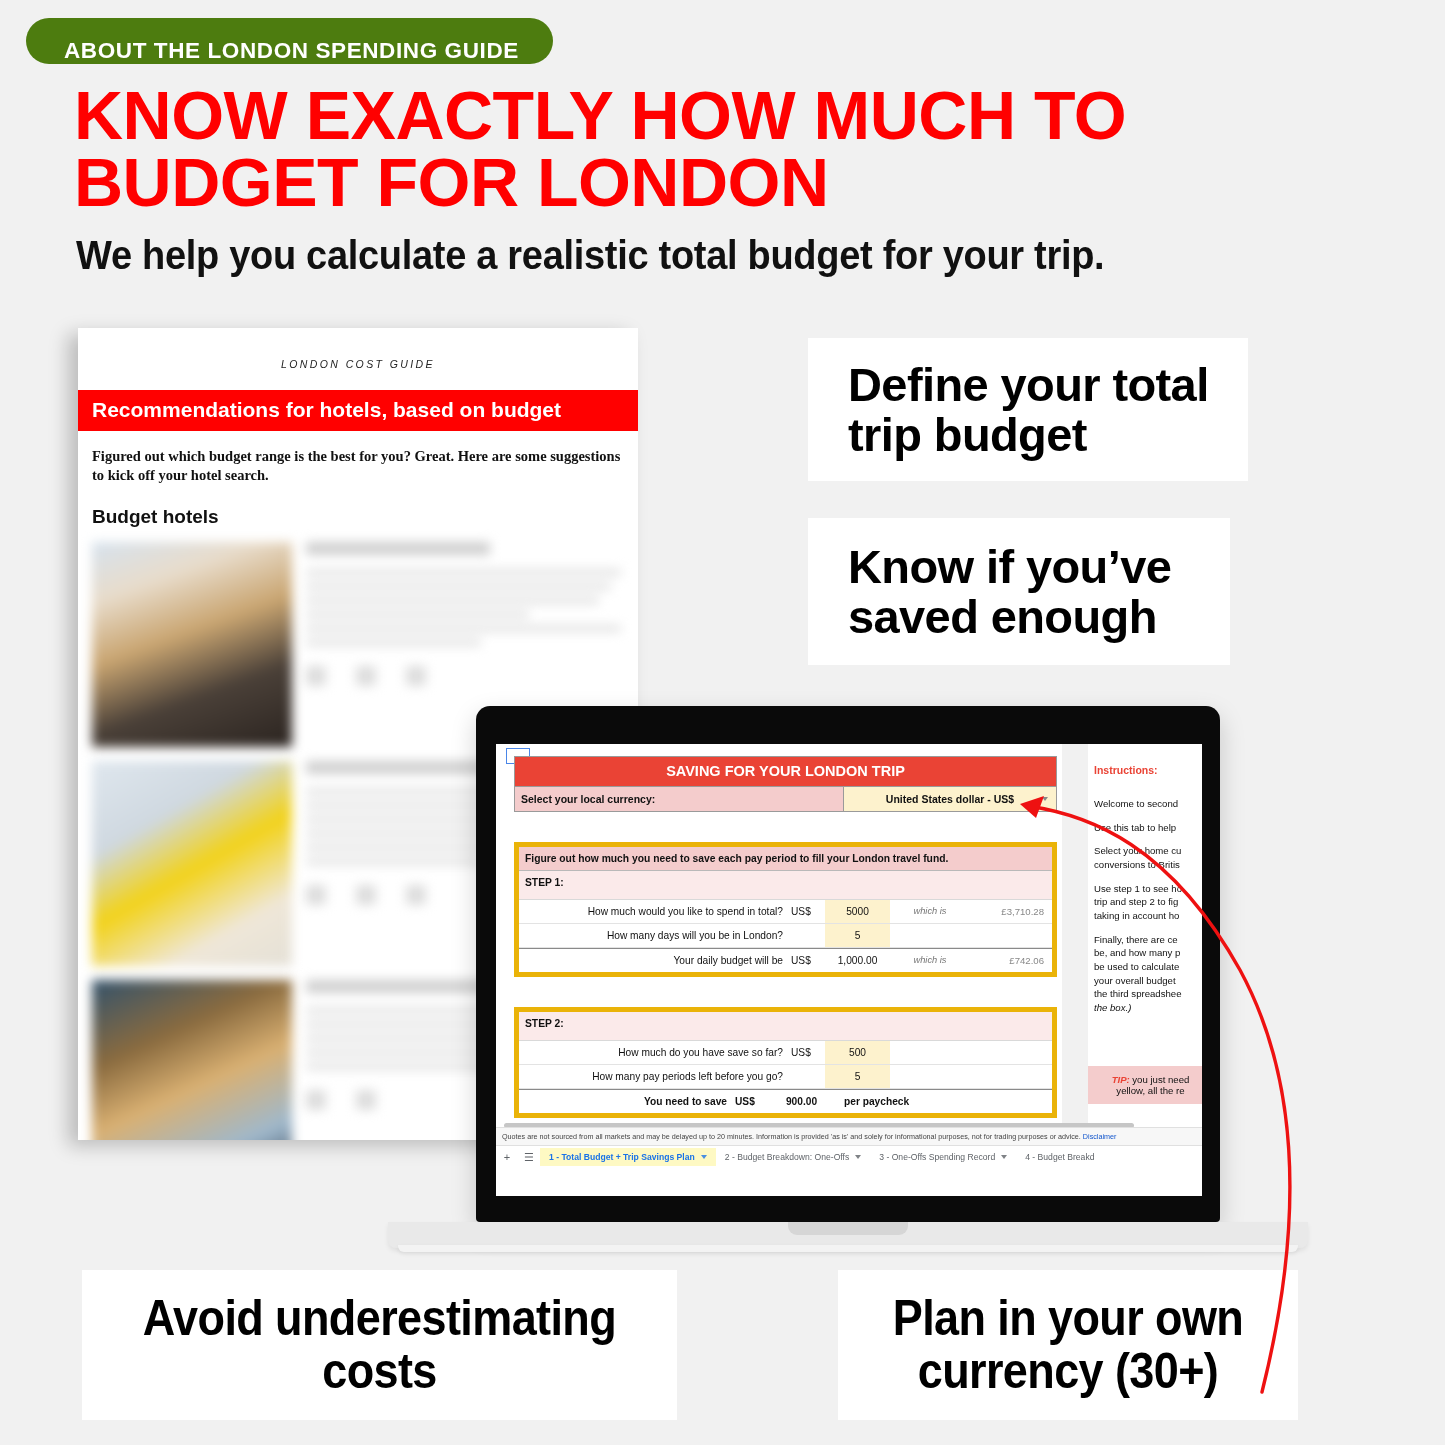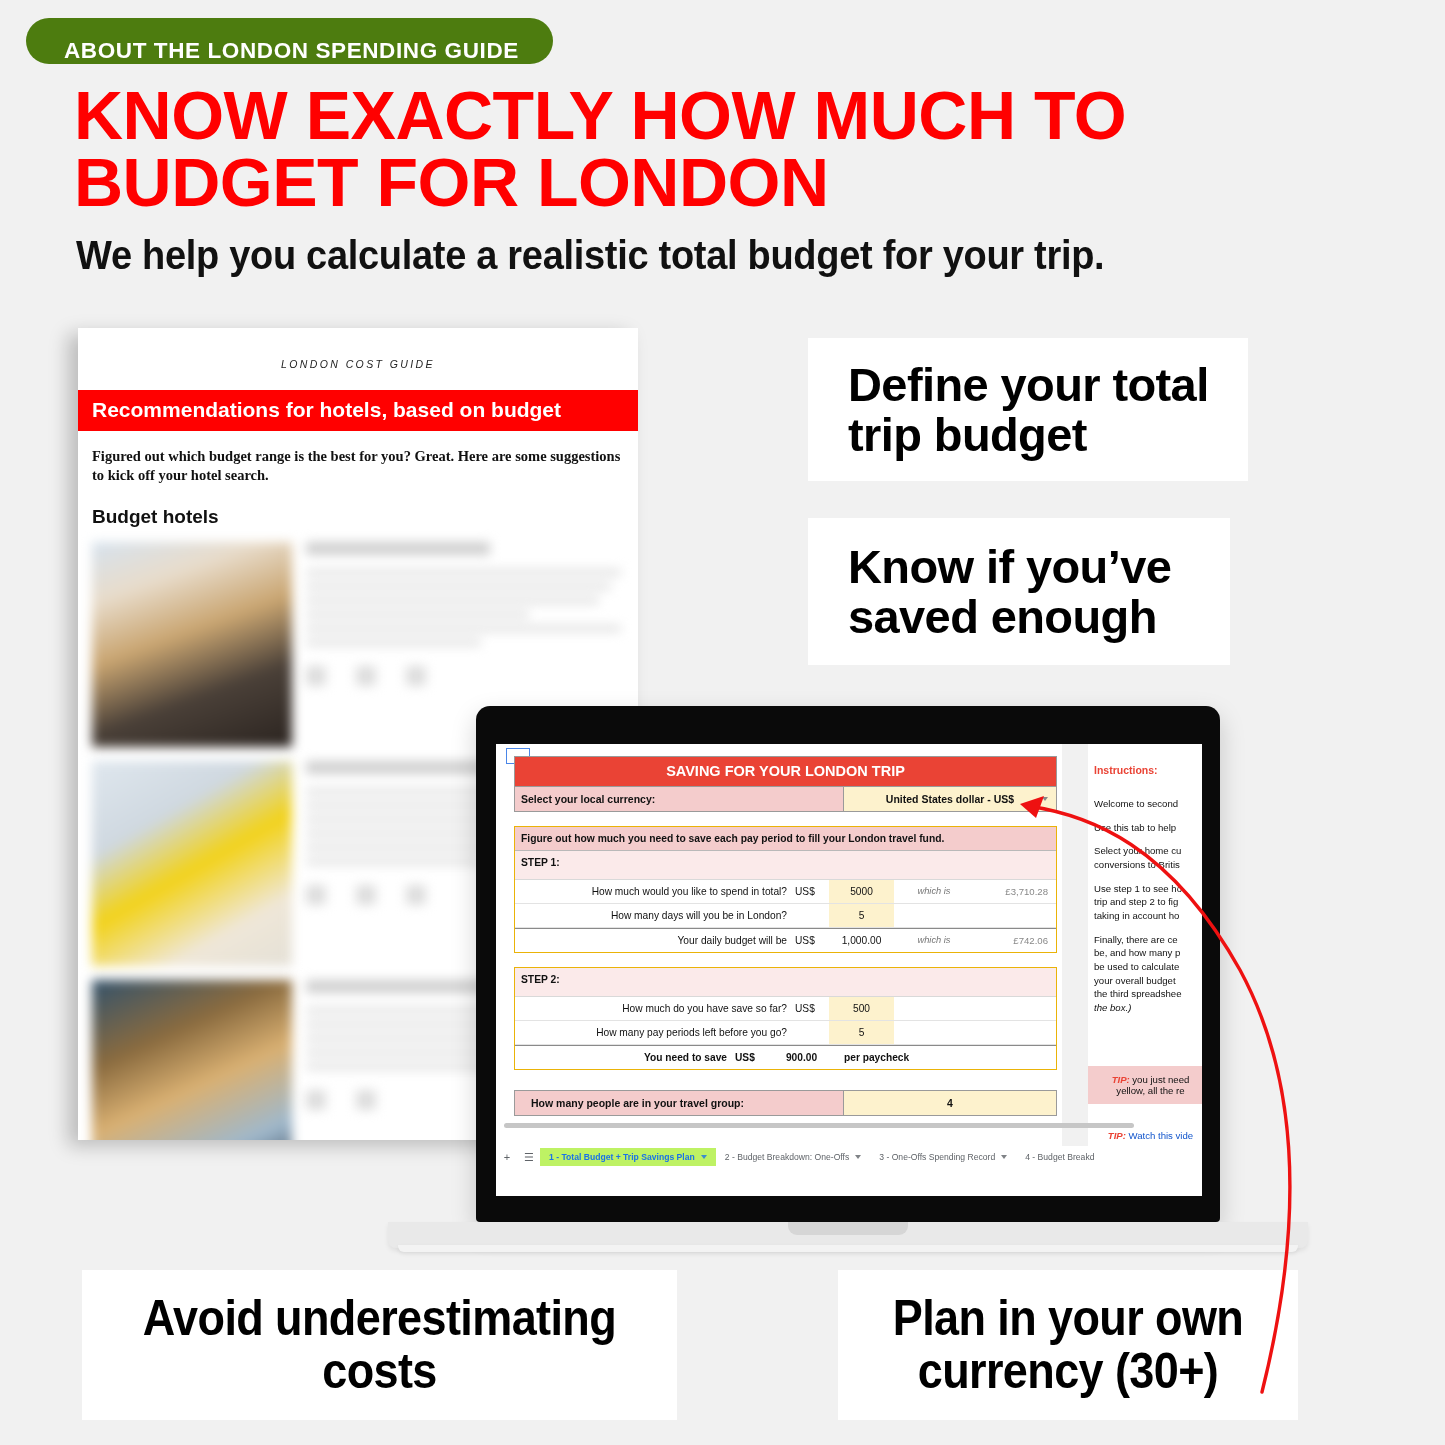--- a/index.html
+++ b/index.html
@@ -168,21 +168,21 @@
   .sh-cur-value {
     width: 212px; background: #fdf2cd; font-weight: bold; font-size: 10.5px;
     text-align: center; padding: 6px 0; position: relative;
   }
   .sh-cur-value .caret {
     position: absolute; right: 8px; top: 50%; transform: translateY(-50%);
     width: 0; height: 0; border-left: 3.5px solid transparent;
     border-right: 3.5px solid transparent; border-top: 4px solid #888;
   }
 
-  .sh-block { margin-top: 14px; border: 1px solid #eab308; }
+  .sh-block { margin-top: 30px; border: 5px solid #eab308; }
   .sh-band {
     background: #f4cccc; font-weight: bold; font-size: 10.3px;
     padding: 6px 0 6px 6px; border-bottom: 1px solid #b9b9b9;
   }
   .sh-step {
     background: #fbeaea; font-weight: bold; font-size: 10.3px;
     padding: 6px 0 11px 6px; border-bottom: 1px solid #d9d9d9;
   }
   .sh-row { display: flex; align-items: stretch; border-bottom: 1px solid #e3e3e3; }
   .sh-row.last { border-bottom: none; border-top: 1px solid #8a8a8a; }
@@ -238,21 +238,21 @@
     font-size: 7.2px; color: #444; padding: 4px 0 4px 6px; white-space: nowrap;
   }
   .sheet-disclaimer a { color: #1155cc; text-decoration: none; }
   .sheet-tabbar {
     position: absolute; left: 0; bottom: 0; width: 706px; height: 22px;
     background: #ffffff; display: flex; align-items: center;
     font-size: 8.6px; white-space: nowrap; overflow: hidden;
   }
   .tb-icon { width: 22px; text-align: center; color: #5f6368; font-size: 11px; }
   .tb-tab { padding: 4px 9px; color: #5f6368; display: flex; align-items: center; gap: 6px; }
-  .tb-tab.active { color: #1a73e8; font-weight: bold; background: #bef264; }
+  .tb-tab.active { color: #1a73e8; font-weight: bold; background: #fef9c3; }
   .tb-caret { width: 0; height: 0; border-left: 3px solid transparent;
               border-right: 3px solid transparent; border-top: 4px solid currentColor; opacity: .8; }
 
   
   .arrow-svg { position: absolute; left: 0; top: 0; width: 1445px; height: 1445px; pointer-events: none; }
 </style>
 </head>
 <body>
 
 <div class="eyebrow-pill">
@@ -448,20 +448,24 @@
           </div>
 
           <div class="tip-box2">
             <span class="lbl">TIP:</span>
             <span class="txt">Watch this vide</span>
           </div>
         </div>
 
         <div class="sheet-scrollbar"></div>
 
+        <div class="sheet-disclaimer">
+          <span>Quotes are not sourced from all markets and may be delayed up to 20 minutes. Information is provided 'as is' and solely for informational purposes, not for trading purposes or advice.</span>
+          <a href="#">Disclaimer</a>
+        </div>
 
         <div class="sheet-tabbar">
           <div class="tb-icon">+</div>
           <div class="tb-icon">☰</div>
           <div class="tb-tab active">
             <span>1 - Total Budget + Trip Savings Plan</span>
             <span class="tb-caret"></span>
           </div>
           <div class="tb-tab">
             <span>2 - Budget Breakdown: One-Offs</span>

